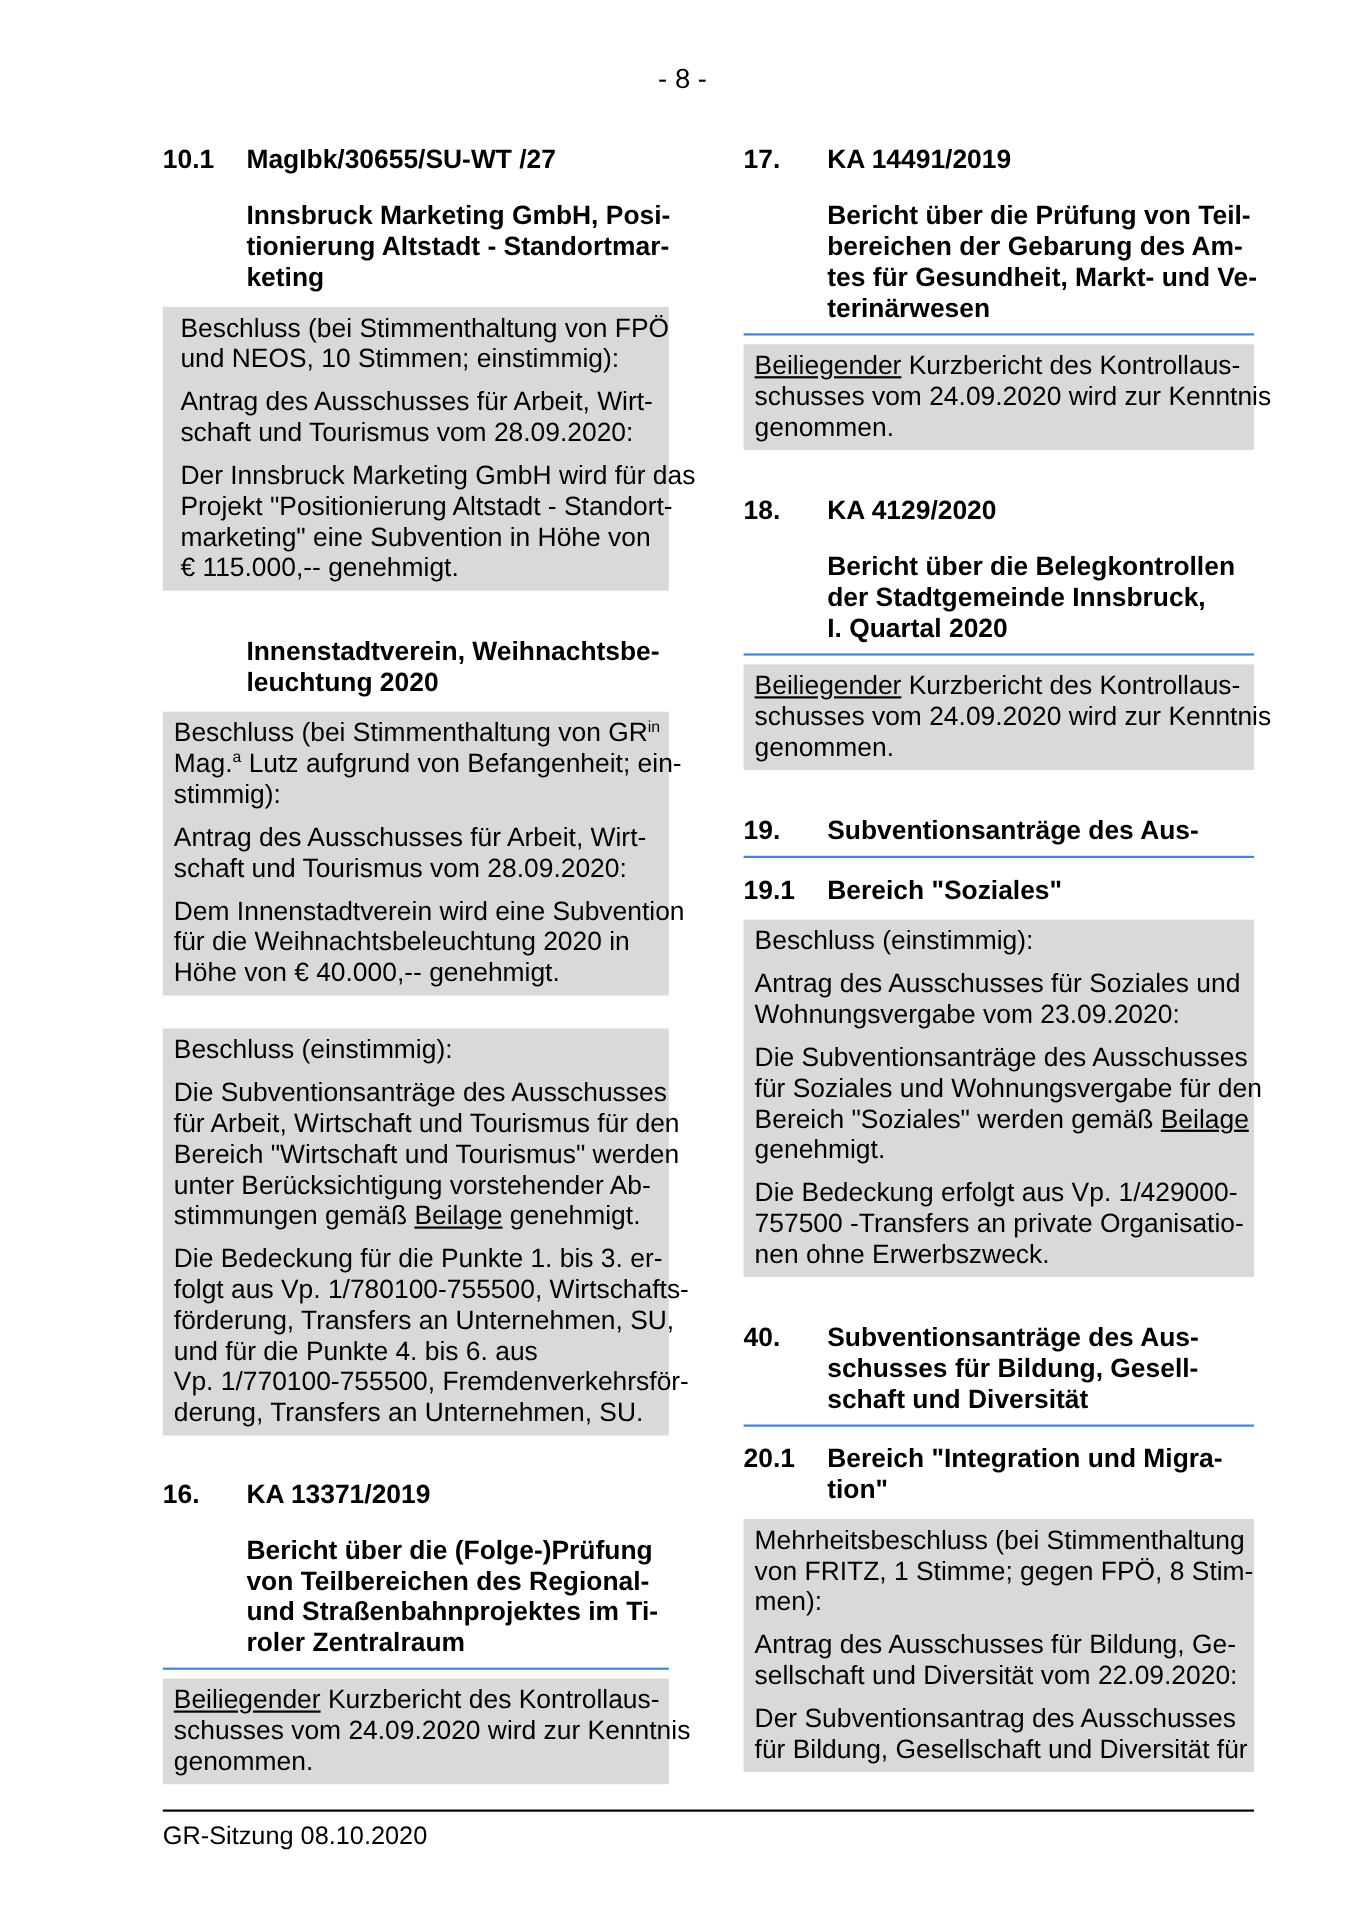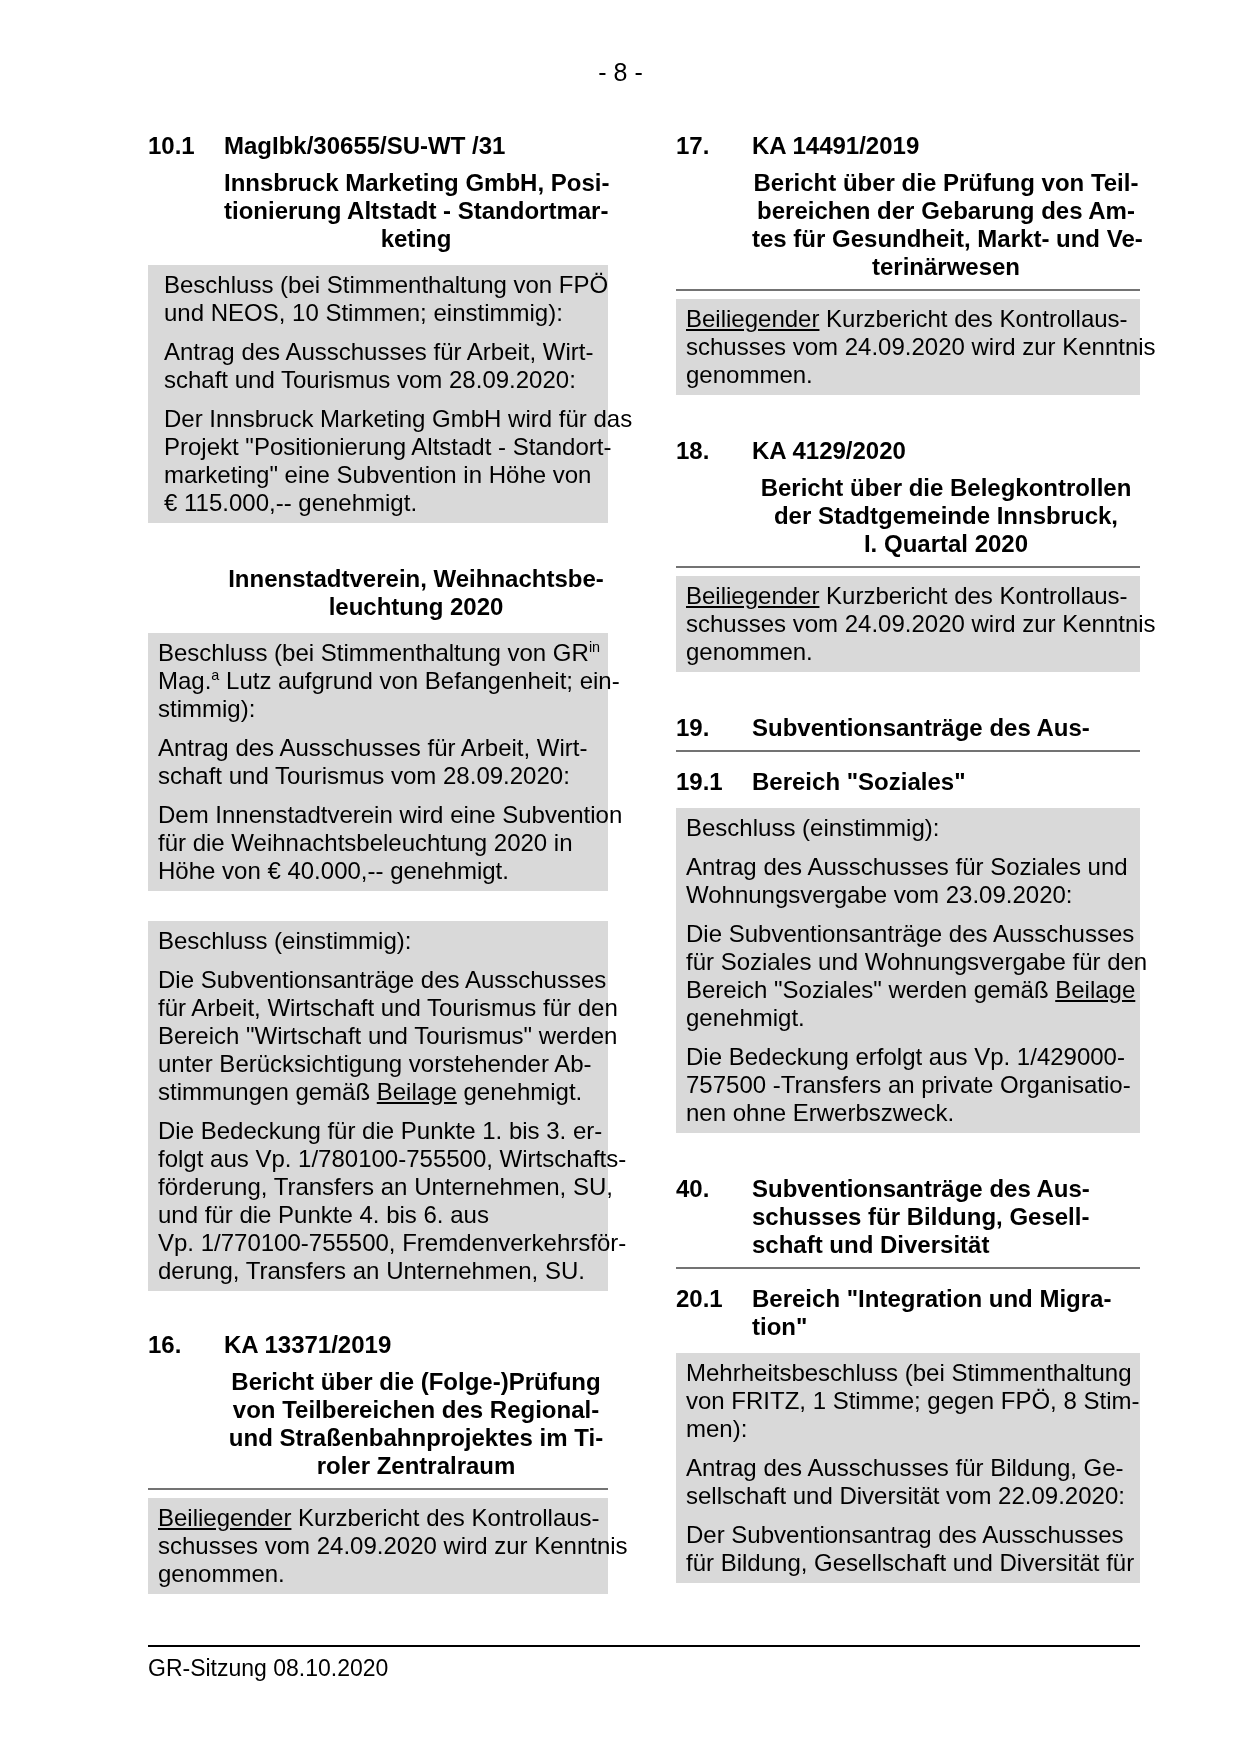--- a/index.html
+++ b/index.html
@@ -18,22 +18,22 @@
   .col-right{left:676px;width:464px;}
 
   .block{white-space:nowrap;}
   .item-header{
     font-weight:bold;font-size:24px;line-height:28px;
   }
   .item-header .hrow{display:flex;}
   .item-header .num{flex:0 0 76px;width:76px;}
   .item-header .first{flex:1 1 auto;}
   .item-header .rest{margin-left:76px;}
-  .item-header.coded .rest{margin-top:9px;text-align:center;}
-  .item-header.ruled{border-bottom:2px solid #737373;padding-bottom:8px;}
+  .item-header.coded .rest{margin-top:23px;}
+  .item-header.ruled{border-bottom:2px solid #3b82f6;padding-bottom:8px;}
 
   .decision{
     background:#d9d9d9;
     padding:6px 10px;
     font-size:24px;line-height:28px;
   }
   .decision p{margin:0;}
   .decision p + p{margin-top:11px;}
   .u{text-decoration:underline;}
   sup{font-size:60%;line-height:0;}
@@ -50,21 +50,21 @@
 </head>
 <body>
 
 <div>
   <div class="page-number">- 8 -</div>
 
   <div class="col col-left" id="col-left">
       <div class="block item-header coded">
     <div class="hrow">
       <div class="num">10.1</div>
-      <div class="first">MagIbk/30655/SU-WT /31</div>
+      <div class="first">MagIbk/30655/SU-WT /27</div>
     </div>
     <div class="rest">Innsbruck Marketing GmbH, Posi-<br>tionierung Altstadt - Standortmar-<br>keting</div>
   </div>
       <div class="block decision" style="margin-top: 12px; padding-left: 16px;">
         <p>Beschluss (bei Stimmenthaltung von FPÖ<br>und NEOS, 10 Stimmen; einstimmig):</p>
         <p>Antrag des Ausschusses für Arbeit, Wirt-<br>schaft und Tourismus vom 28.09.2020:</p>
         <p>Der Innsbruck Marketing GmbH wird für das<br>Projekt "Positionierung Altstadt - Standort-<br>marketing" eine Subvention in Höhe von<br>€ 115.000,-- genehmigt.</p>
       </div>
       <div class="block item-header coded" style="margin-top: 42px;">
     <div class="rest">Innenstadtverein, Weihnachtsbe-<br>leuchtung 2020</div>

